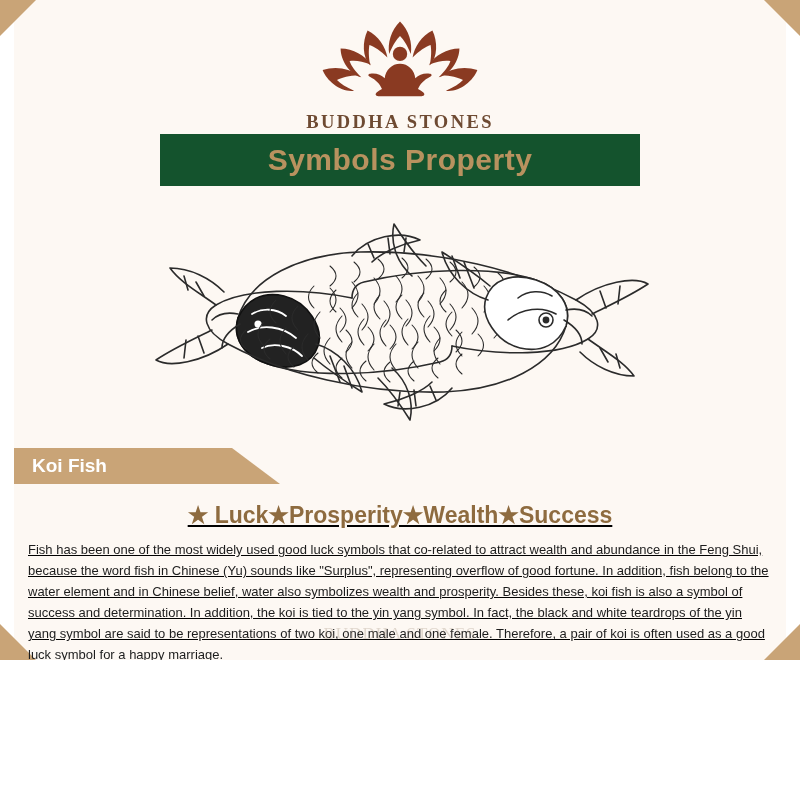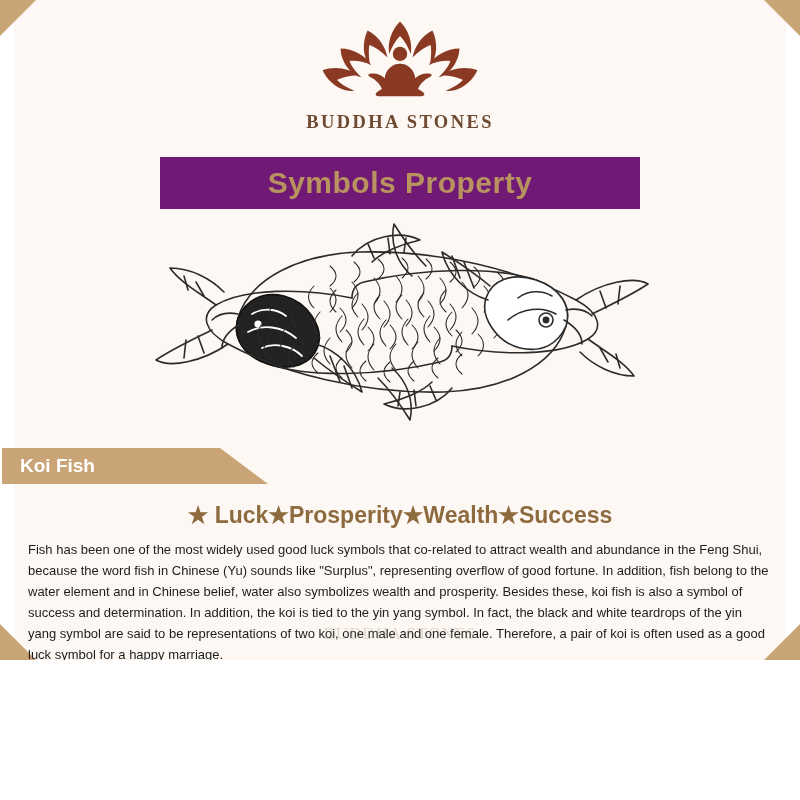--- a/index.html
+++ b/index.html
@@ -69,25 +69,25 @@
     font-size: 18.5px;
     letter-spacing: 2.4px;
     font-weight: bold;
     color: #6e4a32;
     font-family: "Liberation Serif", serif;
   }
 
   
   .title-band {
     position: absolute;
-    top: 157px;
+    top: 134px;
     left: 160px;
     width: 480px;
     height: 52px;
-    background: #701a75;
+    background: #14532d;
     display: flex;
     align-items: center;
     justify-content: center;
   }
   .title-text {
     font-size: 30px;
     font-weight: bold;
     color: #b8925f;
     letter-spacing: 0.5px;
   }
@@ -98,21 +98,21 @@
     top: 196px;
     left: 0;
     width: 800px;
     height: 252px;
   }
 
   
   .ribbon {
     position: absolute;
     top: 448px;
-    left: 2px;
+    left: 14px;
     height: 36px;
     width: 276px;
     background: #c9a477;
     display: flex;
     align-items: center;
     padding-left: 18px;
     clip-path: polygon(0 0, 218px 0, 266px 100%, 0 100%);
   }
   .ribbon-text {
     color: #ffffff;
@@ -121,20 +121,21 @@
   }
 
   
   .body-area {
     position: absolute;
     top: 494px;
     left: 14px;
     right: 14px;
     bottom: 14px;
     padding: 0 8px;
+    text-decoration: underline;
   }
   .keywords {
     text-align: center;
     font-size: 23px;
     font-weight: bold;
     color: #8e6b3f;
     margin: 8px 0 10px 0;
     white-space: nowrap;
   }
   .paragraph {

